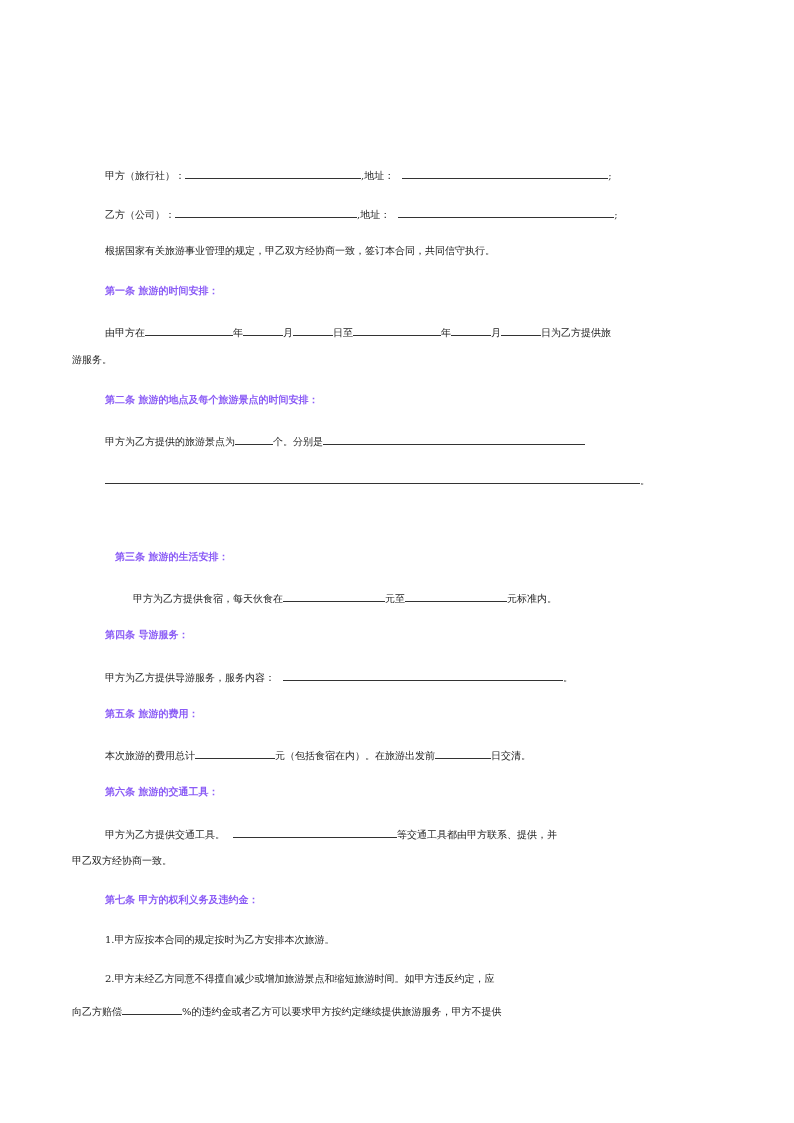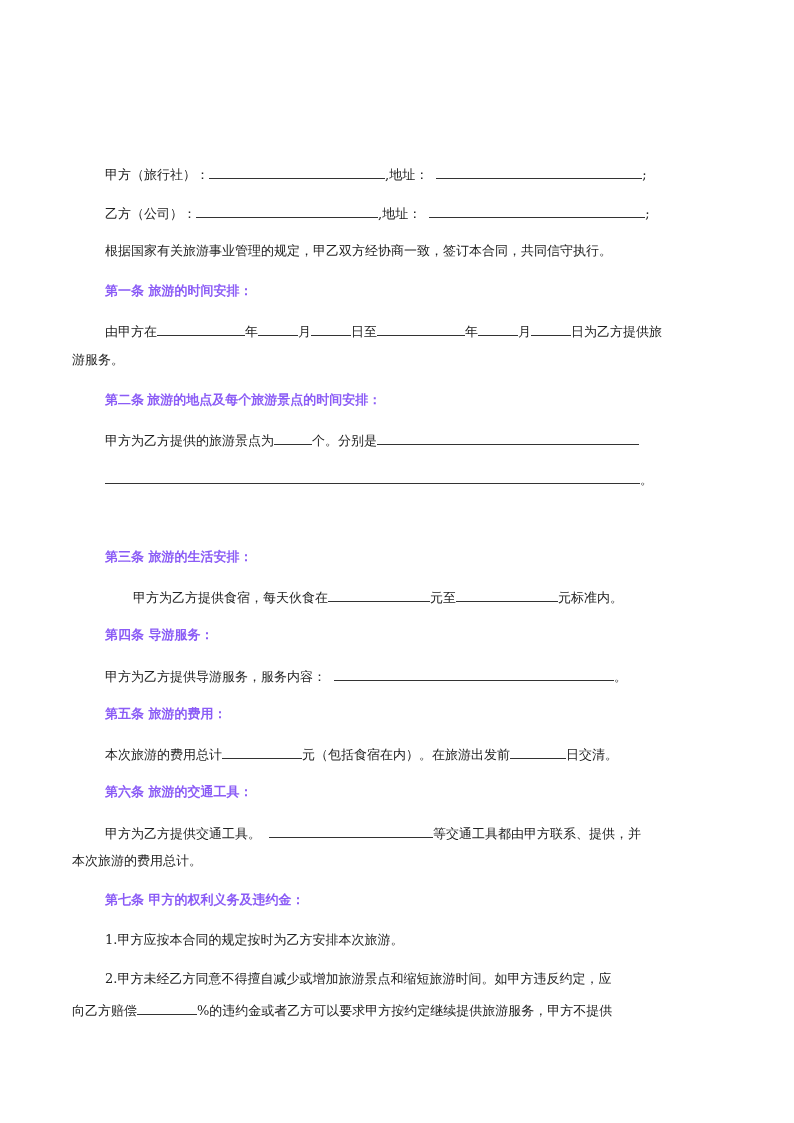--- a/index.html
+++ b/index.html
@@ -2,21 +2,21 @@
 <html><head>
 <meta charset="utf-8">
 <style>
   html, body { margin: 0; padding: 0; background: #ffffff; }
   body { width: 794px; height: 1123px; overflow: hidden; position: relative;
          font-family: "DejaVu Serif", "Liberation Serif", serif; color: #222; }
   .page { position: absolute; left: 0; top: 0; width: 794px; height: 1123px; }
   .title { position: absolute; top: 96px; left: 0; width: 794px; text-align: center;
            font-family: "DejaVu Sans", "Liberation Sans", sans-serif; font-weight: bold;
            font-size: 26px; color: #111; letter-spacing: 1px; }
-  .line { position: absolute; left: 72px; width: 650px; font-size: 13px; white-space: nowrap; line-height: 20px; }
+  .line { position: absolute; left: 72px; width: 650px; font-size: 10px; white-space: nowrap; line-height: 20px; }
   .ind { left: 105px; }
   .bold { font-weight: bold; color: #8b5cf6; }
   .blank { display: inline-block; border-bottom: 1px solid #333; height: 15px; vertical-align: baseline; }
 </style>
 </head>
 <body>
 
 <div class="page">
 
   <div class="line ind" style="top:163px;">
@@ -28,48 +28,48 @@
   </div>
 
   <div class="line ind" style="top:241px;">根据国家有关旅游事业管理的规定，甲乙双方经协商一致，签订本合同，共同信守执行。</div>
 
   <div class="line ind bold" style="top:281px;">第一条  旅游的时间安排：</div>
   <div class="line ind" style="top:320px;">
     <span>由甲方在</span><span class="blank" style="width:88px;"></span><span>年</span><span class="blank" style="width:40px;"></span><span>月</span><span class="blank" style="width:40px;"></span><span>日至</span><span class="blank" style="width:88px;"></span><span>年</span><span class="blank" style="width:40px;"></span><span>月</span><span class="blank" style="width:40px;"></span><span>日为乙方提供旅</span>
   </div>
   <div class="line" style="top:350px;">游服务。</div>
 
-  <div class="line ind bold" style="top:390px;font-family:Liberation Serif, serif;">第二条  旅游的地点及每个旅游景点的时间安排：</div>
+  <div class="line ind bold" style="top:390px;">第二条  旅游的地点及每个旅游景点的时间安排：</div>
   <div class="line ind" style="top:429px;">
     <span>甲方为乙方提供的旅游景点为</span><span class="blank" style="width:38px;"></span><span>个。分别是</span><span class="blank" style="width:262px;"></span>
   </div>
   <div class="line ind" style="top:468px;">
     <span class="blank" style="width:535px;"></span><span>。</span>
   </div>
 
-  <div class="line ind bold" style="top:547px;">第三条  旅游的生活安排：</div>
+  <div class="line ind bold" style="top:547px;margin-left:10px;">第三条  旅游的生活安排：</div>
   <div class="line ind" style="top:586px;margin-left:28px;">
     <span>甲方为乙方提供食宿，每天伙食在</span><span class="blank" style="width:102px;"></span><span>元至</span><span class="blank" style="width:102px;"></span><span>元标准内。</span>
   </div>
 
   <div class="line ind" style="top:665px;">
     <span>甲方为乙方提供导游服务，服务内容：</span><span class="blank" style="width:280px;margin-left:8px;"></span><span>。</span>
   </div>
   <div class="line ind bold" style="top:625px;">第四条  导游服务：</div>
 
   <div class="line ind bold" style="top:704px;">第五条  旅游的费用：</div>
   <div class="line ind" style="top:743px;">
     <span>本次旅游的费用总计</span><span class="blank" style="width:80px;"></span><span>元（包括食宿在内）。在旅游出发前</span><span class="blank" style="width:56px;"></span><span>日交清。</span>
   </div>
 
   <div class="line ind bold" style="top:782px;">第六条  旅游的交通工具：</div>
   <div class="line ind" style="top:822px;">
     <span>甲方为乙方提供交通工具。</span><span class="blank" style="width:164px;margin-left:8px;"></span><span>等交通工具都由甲方联系、提供，并</span>
   </div>
-  <div class="line" style="top:851px;">本次旅游的费用总计。</div>
+  <div class="line" style="top:851px;">甲乙双方经协商一致。</div>
 
   <div class="line ind bold" style="top:890px;">第七条  甲方的权利义务及违约金：</div>
   <div class="line ind" style="top:930px;">1.甲方应按本合同的规定按时为乙方安排本次旅游。</div>
   <div class="line ind" style="top:969px;">2.甲方未经乙方同意不得擅自减少或增加旅游景点和缩短旅游时间。如甲方违反约定，应</div>
   <div class="line" style="top:999px;">
     <span>向乙方赔偿</span><span class="blank" style="width:60px;"></span><span>%的违约金或者乙方可以要求甲方按约定继续提供旅游服务，甲方不提供</span>
   </div>
 </div>
 
 </body></html>

